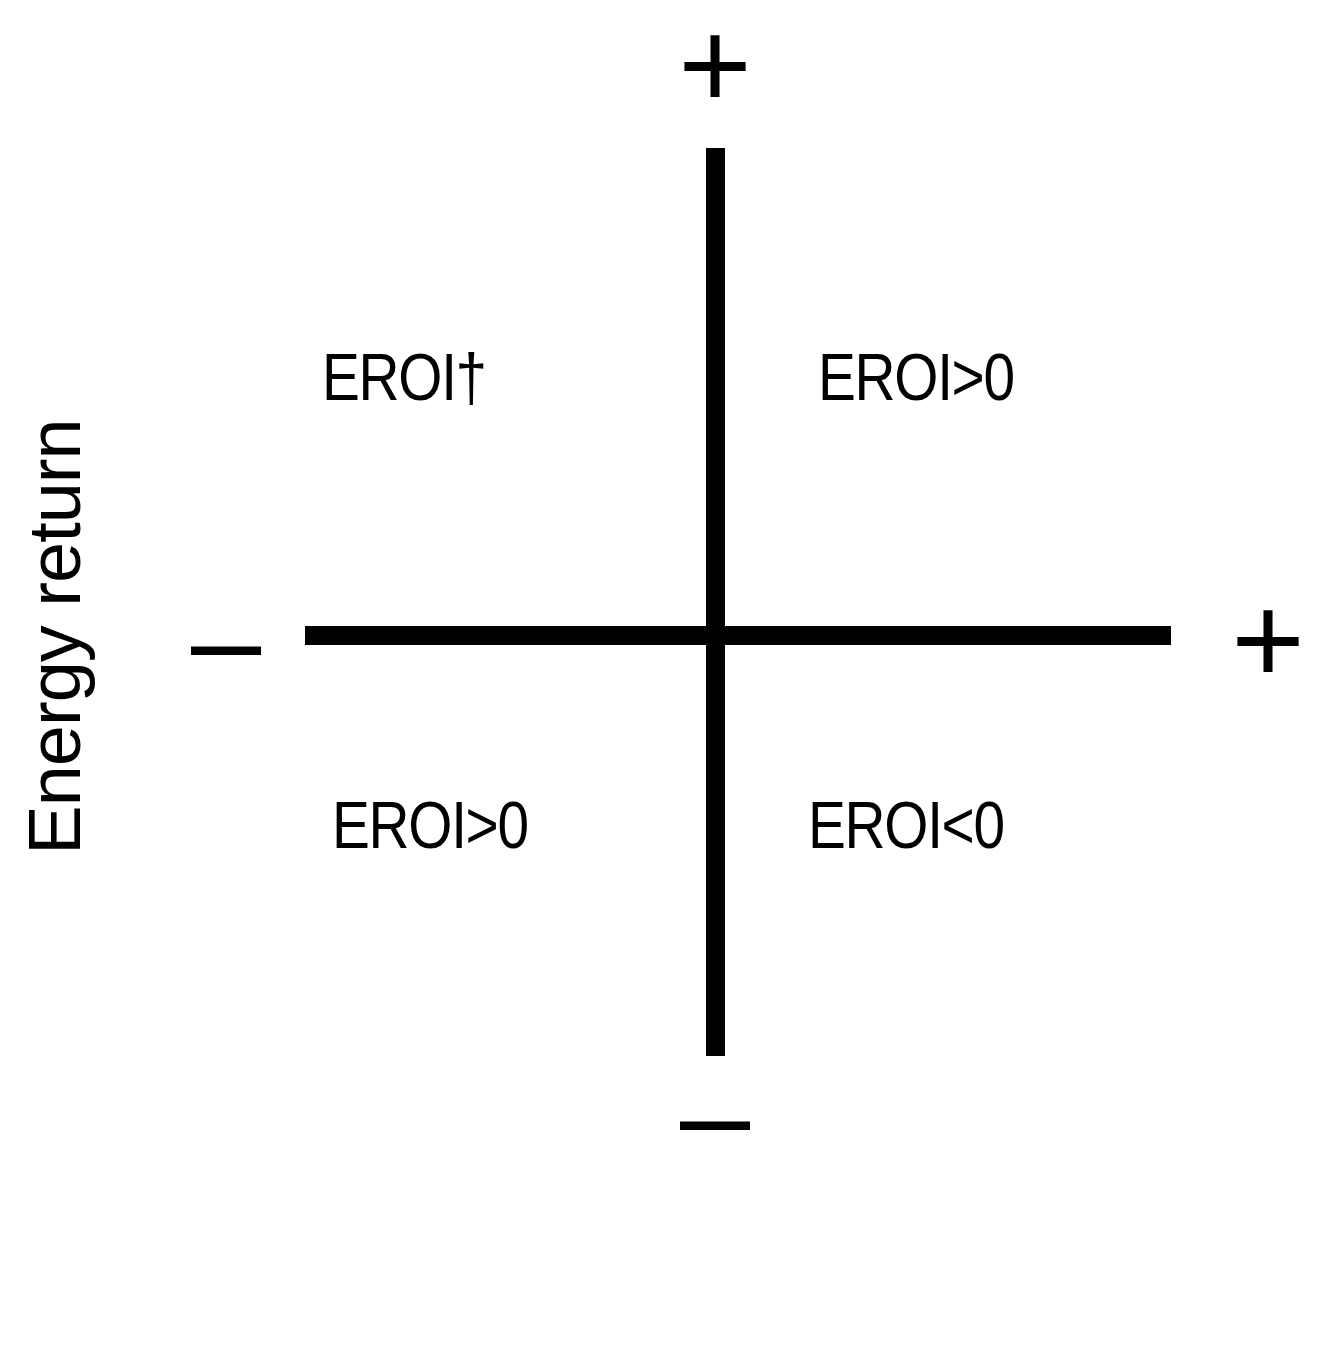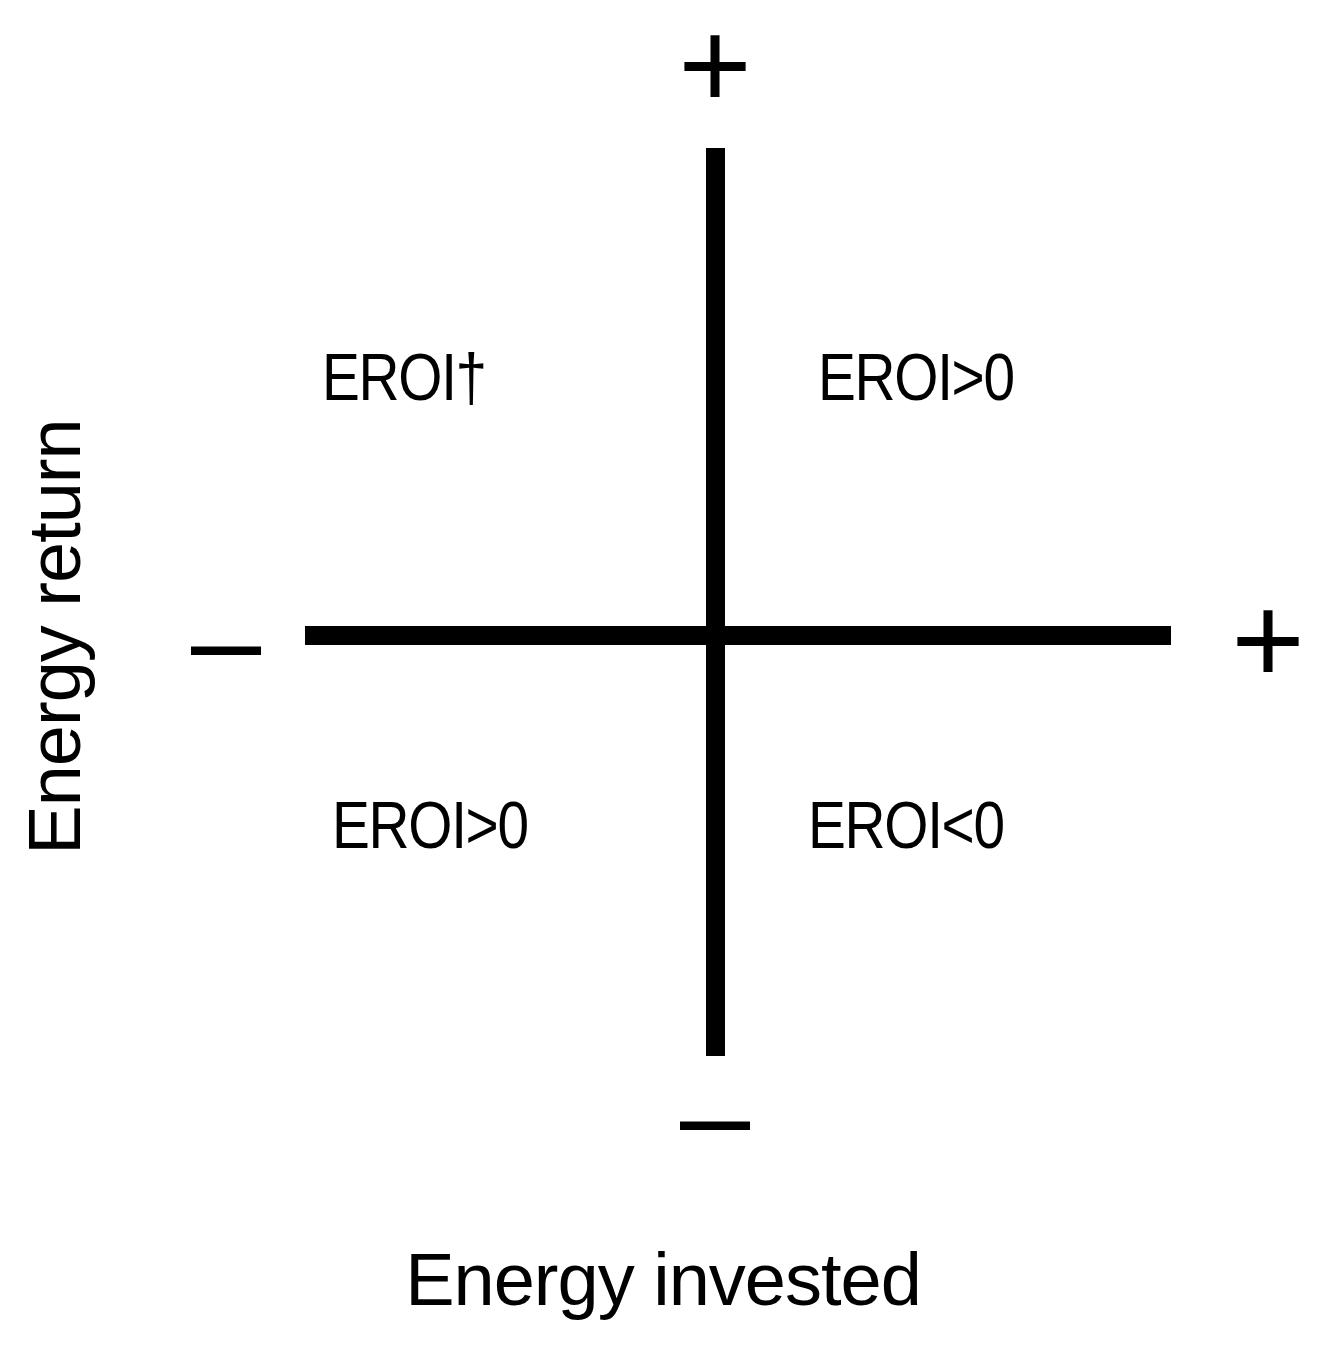--- a/index.html
+++ b/index.html
@@ -141,15 +141,14 @@
   <div id="quad-top-left" class="quad-label">EROI†</div>
 
   <div id="quad-top-right" class="quad-label">EROI&gt;0</div>
 
   <div id="quad-bottom-left" class="quad-label">EROI&gt;0</div>
 
   <div id="quad-bottom-right" class="quad-label">EROI&lt;0</div>
 
   <div id="label-y">Energy return</div>
 
-  <div id="label-x">Energy invested</div>
 
 </div>
 
 </body></html>

